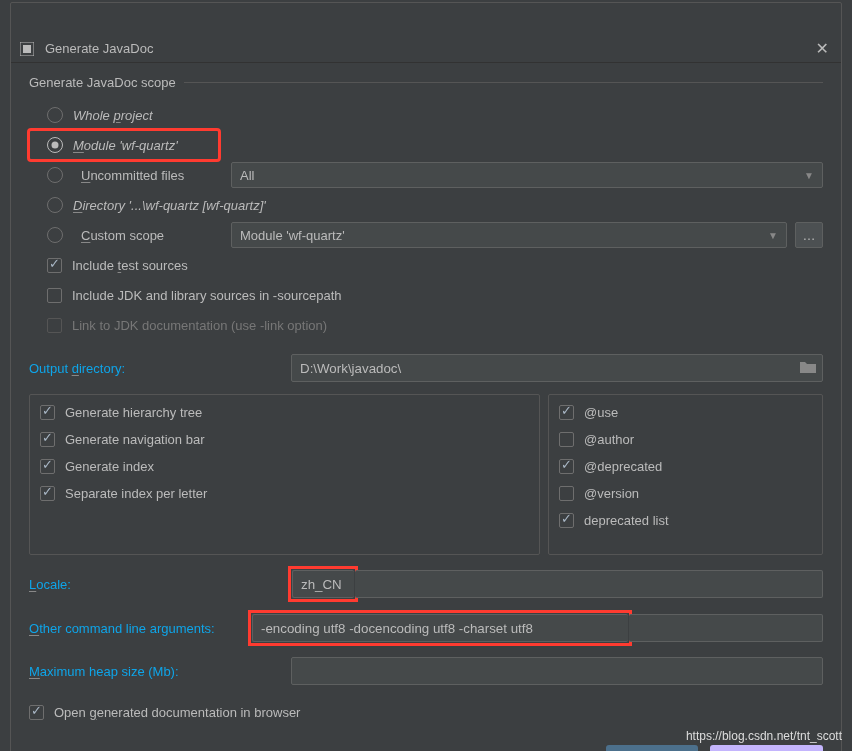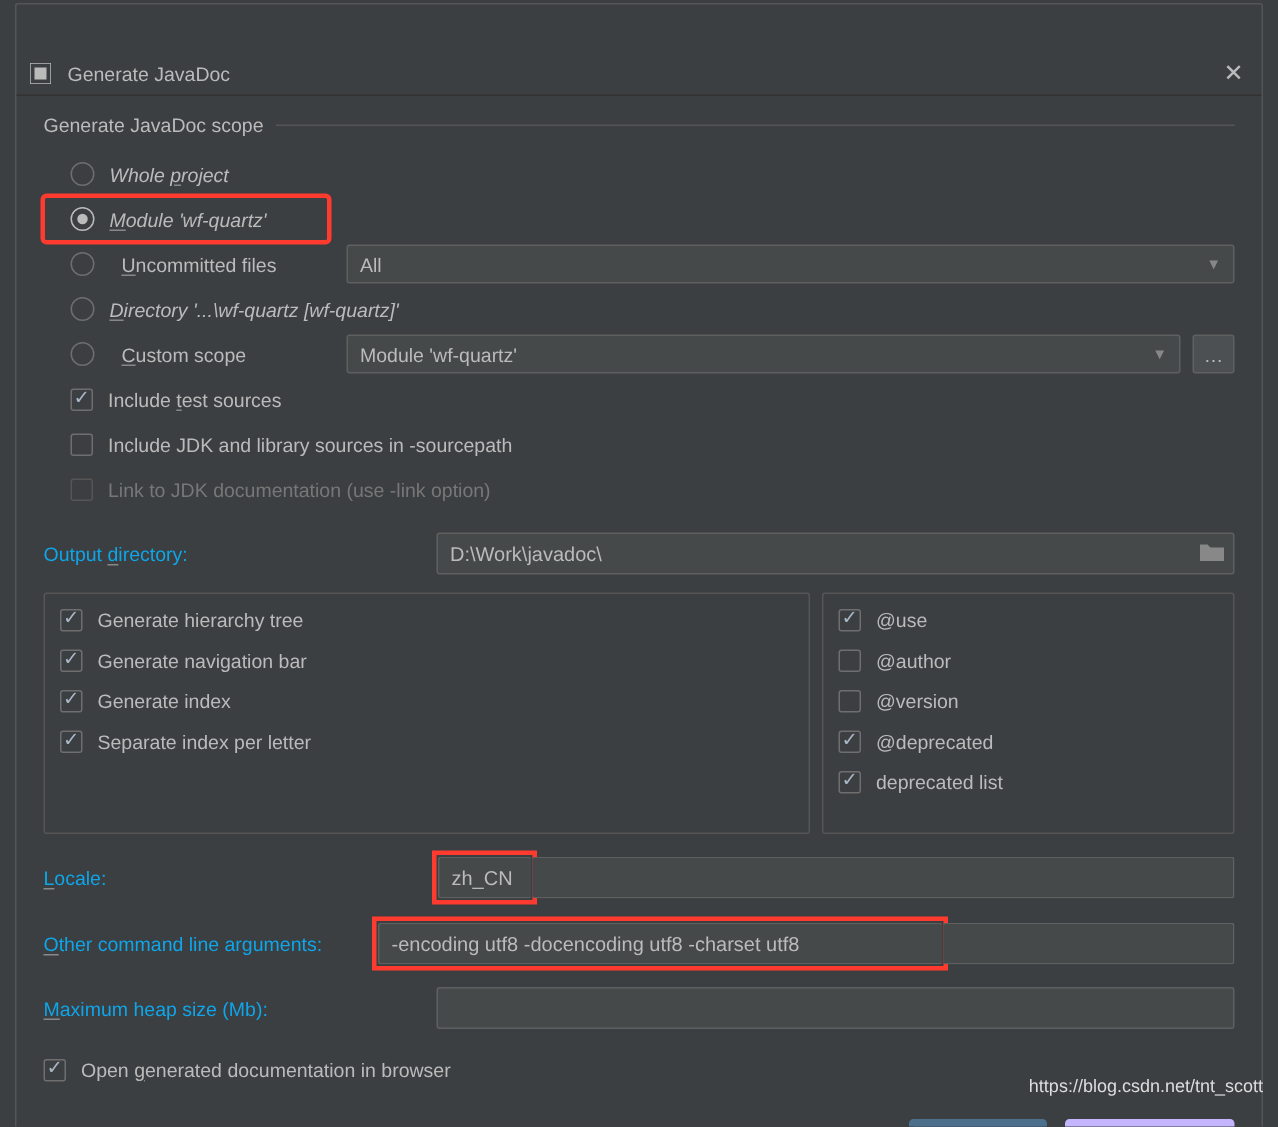--- a/index.html
+++ b/index.html
@@ -41,21 +41,21 @@
 .vis-marker.tri { border-left:9px solid #999; border-top:7px solid transparent; border-bottom:7px solid transparent; width:0; height:0; margin-left:2px; margin-right:12px; }
 .vis-marker.bar { border-left:3px solid #888; height:20px; width:3px; margin-left:6px; }
 .opt-row { display:flex; align-items:flex-start; height:27px; }
 .footer-btns { display:flex; justify-content:space-between; align-items:center; margin-top:18px; }
 .help-btn { width:28px; height:28px; border-radius:50%; border:1.5px solid #6e6e6e; color:#999; display:flex; align-items:center; justify-content:center; font-weight:bold; }
 .btn-row { display:flex; gap:12px; }
 .btn { padding:6px 30px; border-radius:3px; border:6px solid #c4b5fd; background:#4c5052; color:#bbb; }
 .btn.primary { background:#365880; border-color:#4c708c; color:#d8e3ed; }
 .hl-red { outline:3px solid #ff3b30; outline-offset:-1px; border-radius:2px; }
 .hl-red-inner { outline:3px solid #ff3b30; }
-.watermark { position:absolute; bottom:20px; right:10px; color:#ddd; font-size:12px;padding-left:16px; }
+.watermark { position:absolute; bottom:8px; right:10px; color:#ddd; font-size:12px;padding-left:16px; }
 .und { text-decoration: underline; text-decoration-color:#888; text-underline-offset:2px; }
 </style>
 </head>
 <body>
 
 <div class="dialog">
   <div class="titlebar">
     <span class="tb-icon">
         <svg width="14" height="14" viewBox="0 0 14 14">
           <rect x="0" y="0" width="14" height="14" fill="none" stroke="#bbb"></rect>
@@ -155,26 +155,26 @@
       <div class="pane pane-c">
         <div class="opt-row">
             <span class="chk on"></span>
             <span>@use</span>
           </div>
         <div class="opt-row">
             <span class="chk"></span>
             <span>@author</span>
           </div>
         <div class="opt-row">
+            <span class="chk on"></span>
+            <span>@deprecated</span>
+          </div>
+        <div class="opt-row">
             <span class="chk"></span>
             <span>@version</span>
-          </div>
-        <div class="opt-row">
-            <span class="chk on"></span>
-            <span>@deprecated</span>
           </div>
         <div class="opt-row">
             <span class="chk on"></span>
             <span>deprecated list</span>
           </div>
       </div>
     </div>
 
     <div class="labeled">
       <span class="l"><span class="und">L</span><span>ocale:</span></span>

